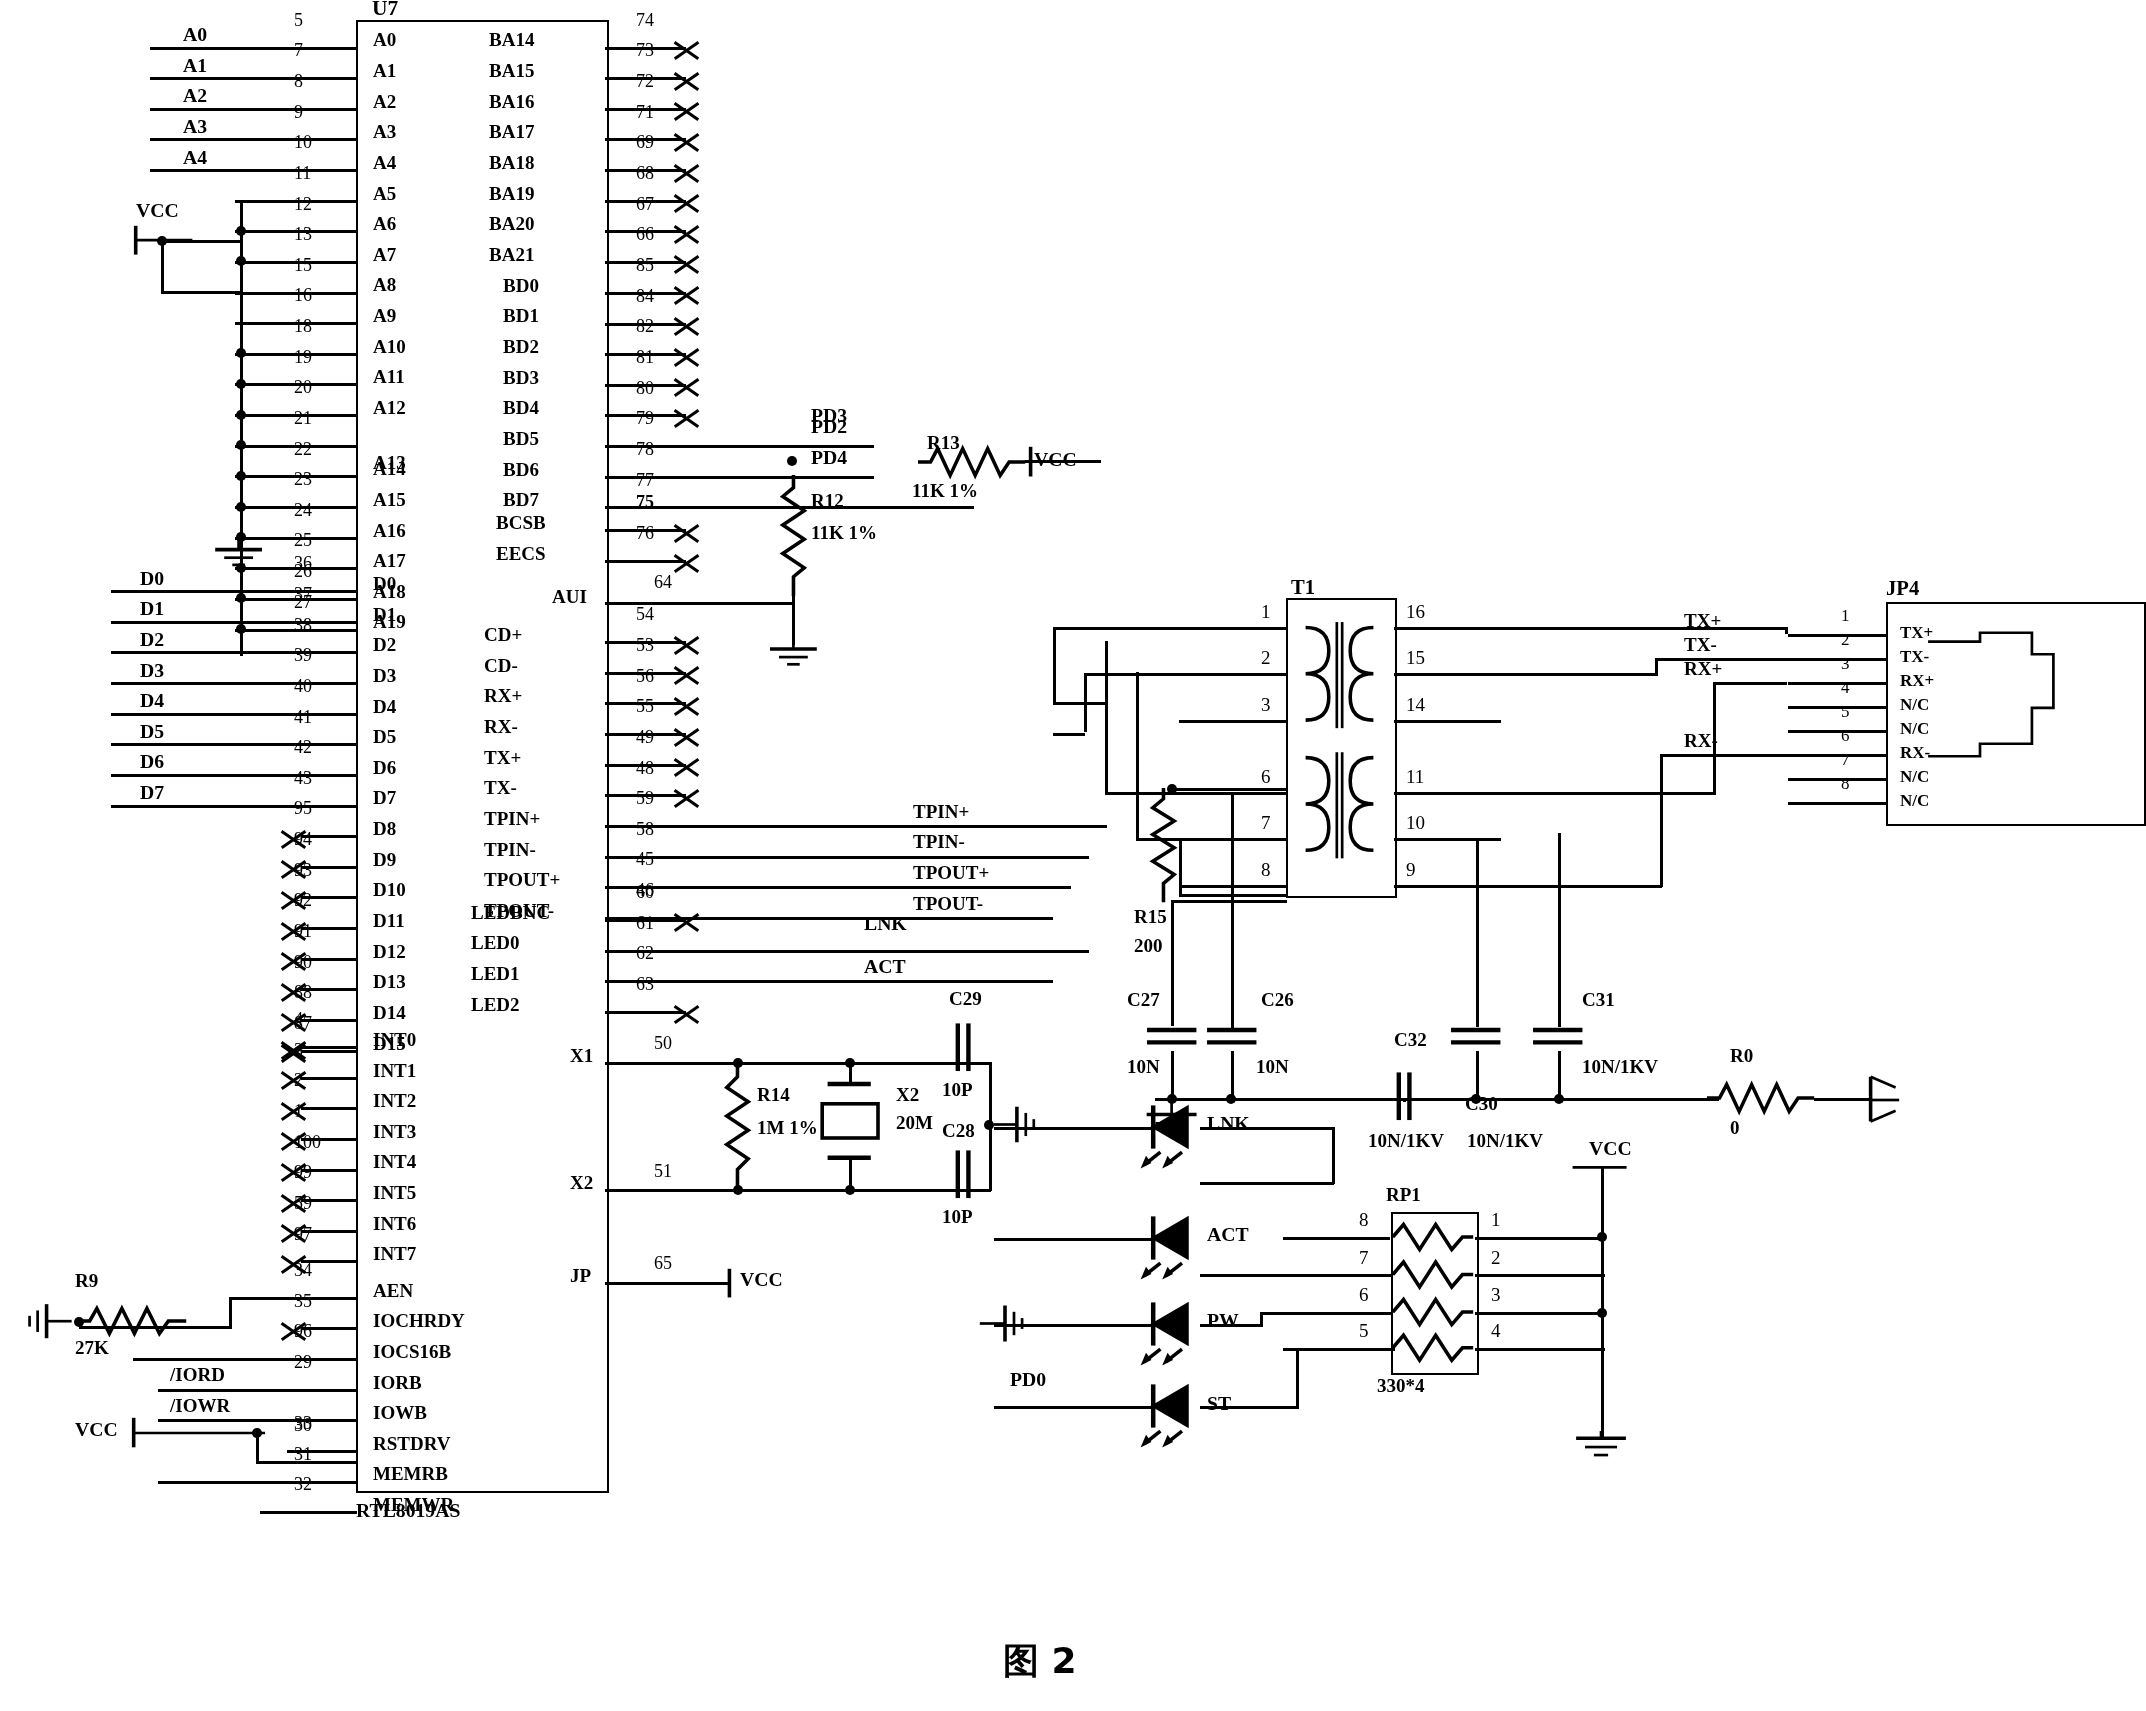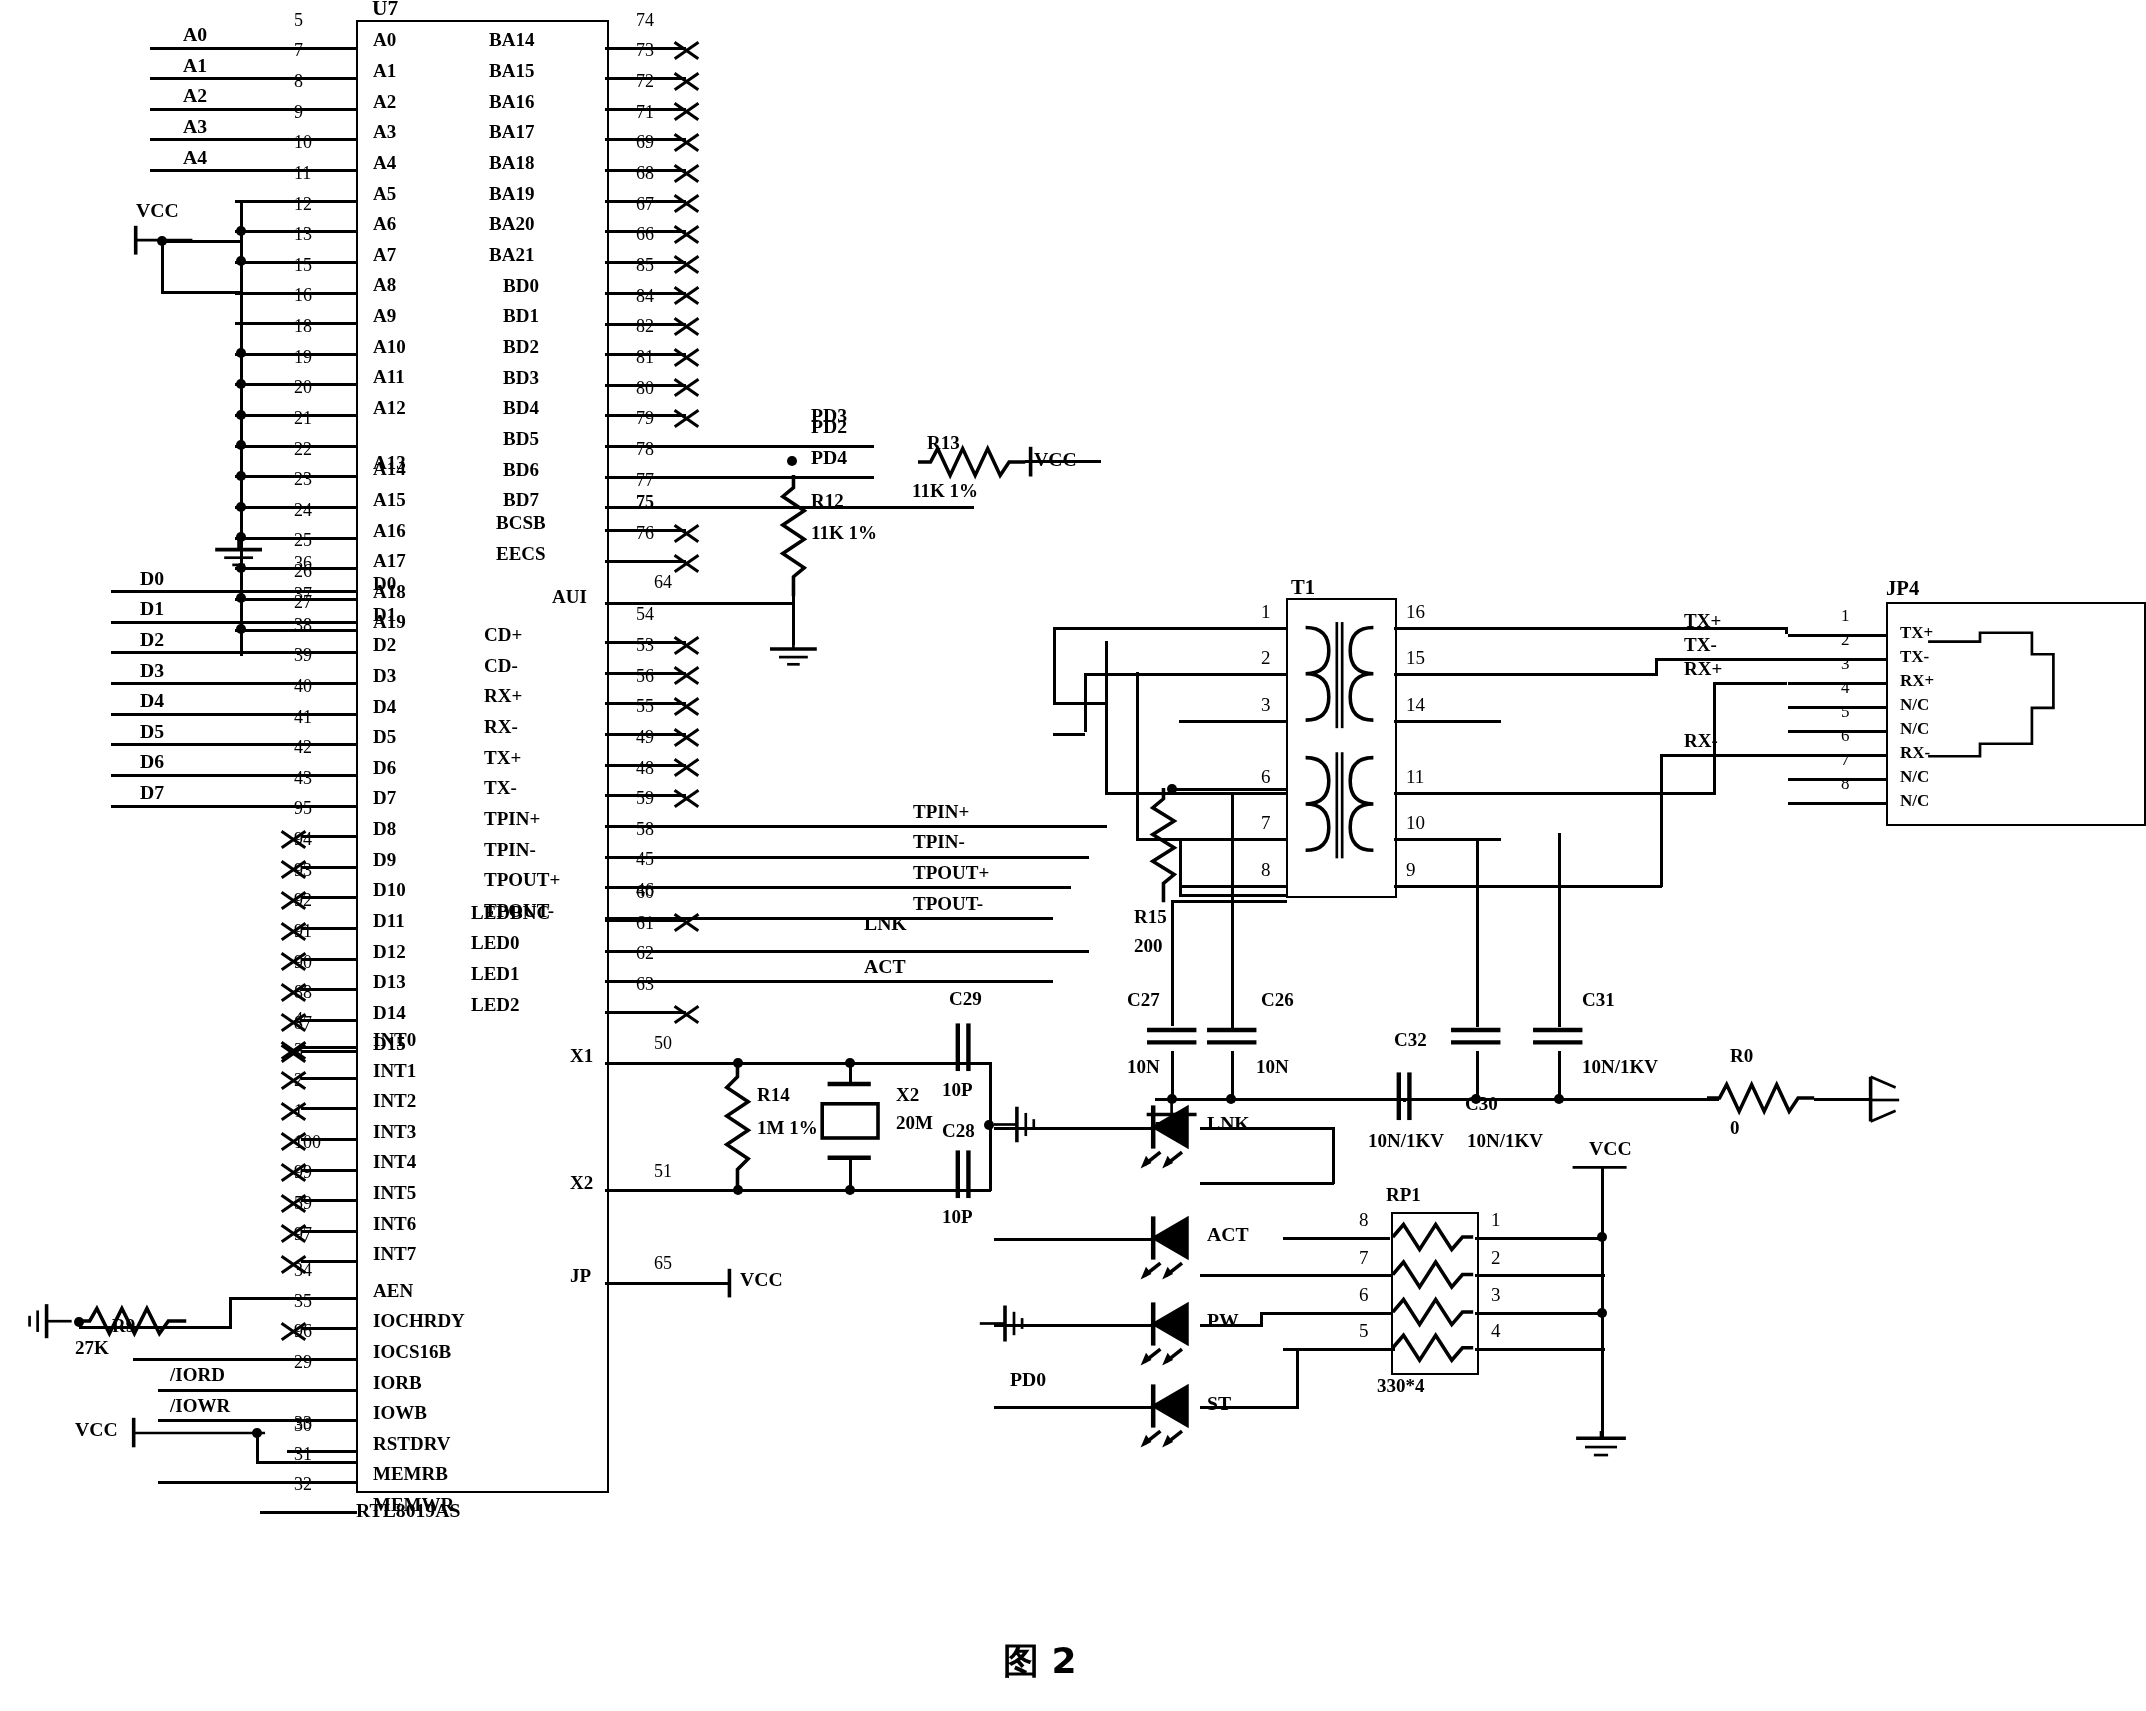--- a/index.html
+++ b/index.html
@@ -275,21 +275,21 @@
       <div class="hline" style="left:79px;top:1326px;width:152px;"></div>
       <div class="dot" style="left:74px;top:1317px;"></div>
       <div class="dot" style="left:252px;top:1428px;"></div>
       <div class="vline" style="left:256px;top:1433px;height:30px;"></div>
       <div class="hline" style="left:256px;top:1461px;width:100px;"></div>
     </div>
 
   <svg style="left:79px;top:1303px;width:143px;height:36px;" viewBox="0 0 160 40" width="143" height="36">
     <polyline points="0,20 12,20 20,6 34,34 48,6 62,34 76,6 90,34 100,20 120,20" fill="none" stroke="#000" stroke-width="4"></polyline>
   </svg>
-  <div class="lbl comp" style="left:75px;top:1316px;margin-left:37px;">R9</div>
+  <div class="lbl comp" style="left:75px;top:1271px;">R9</div>
   <div class="lbl comp" style="left:75px;top:1338px;">27K</div>
   <svg style="left:7.2px;top:1297px;width:72px;height:43px;" viewBox="0 0 80 48" width="72" height="43">
     <line x1="72" y1="27" x2="44" y2="27" stroke="#000" stroke-width="3"></line>
     <line x1="44" y1="8" x2="44" y2="46" stroke="#000" stroke-width="4"></line>
     <line x1="34" y1="15" x2="34" y2="39" stroke="#000" stroke-width="3"></line>
     <line x1="25" y1="21" x2="25" y2="33" stroke="#000" stroke-width="3"></line>
   </svg>
 
   <div class="lbl net" style="left:75px;top:1420px;">VCC</div>
   <svg style="left:131px;top:1415px;width:143px;height:36px;" viewBox="0 0 160 40" width="143" height="36">

